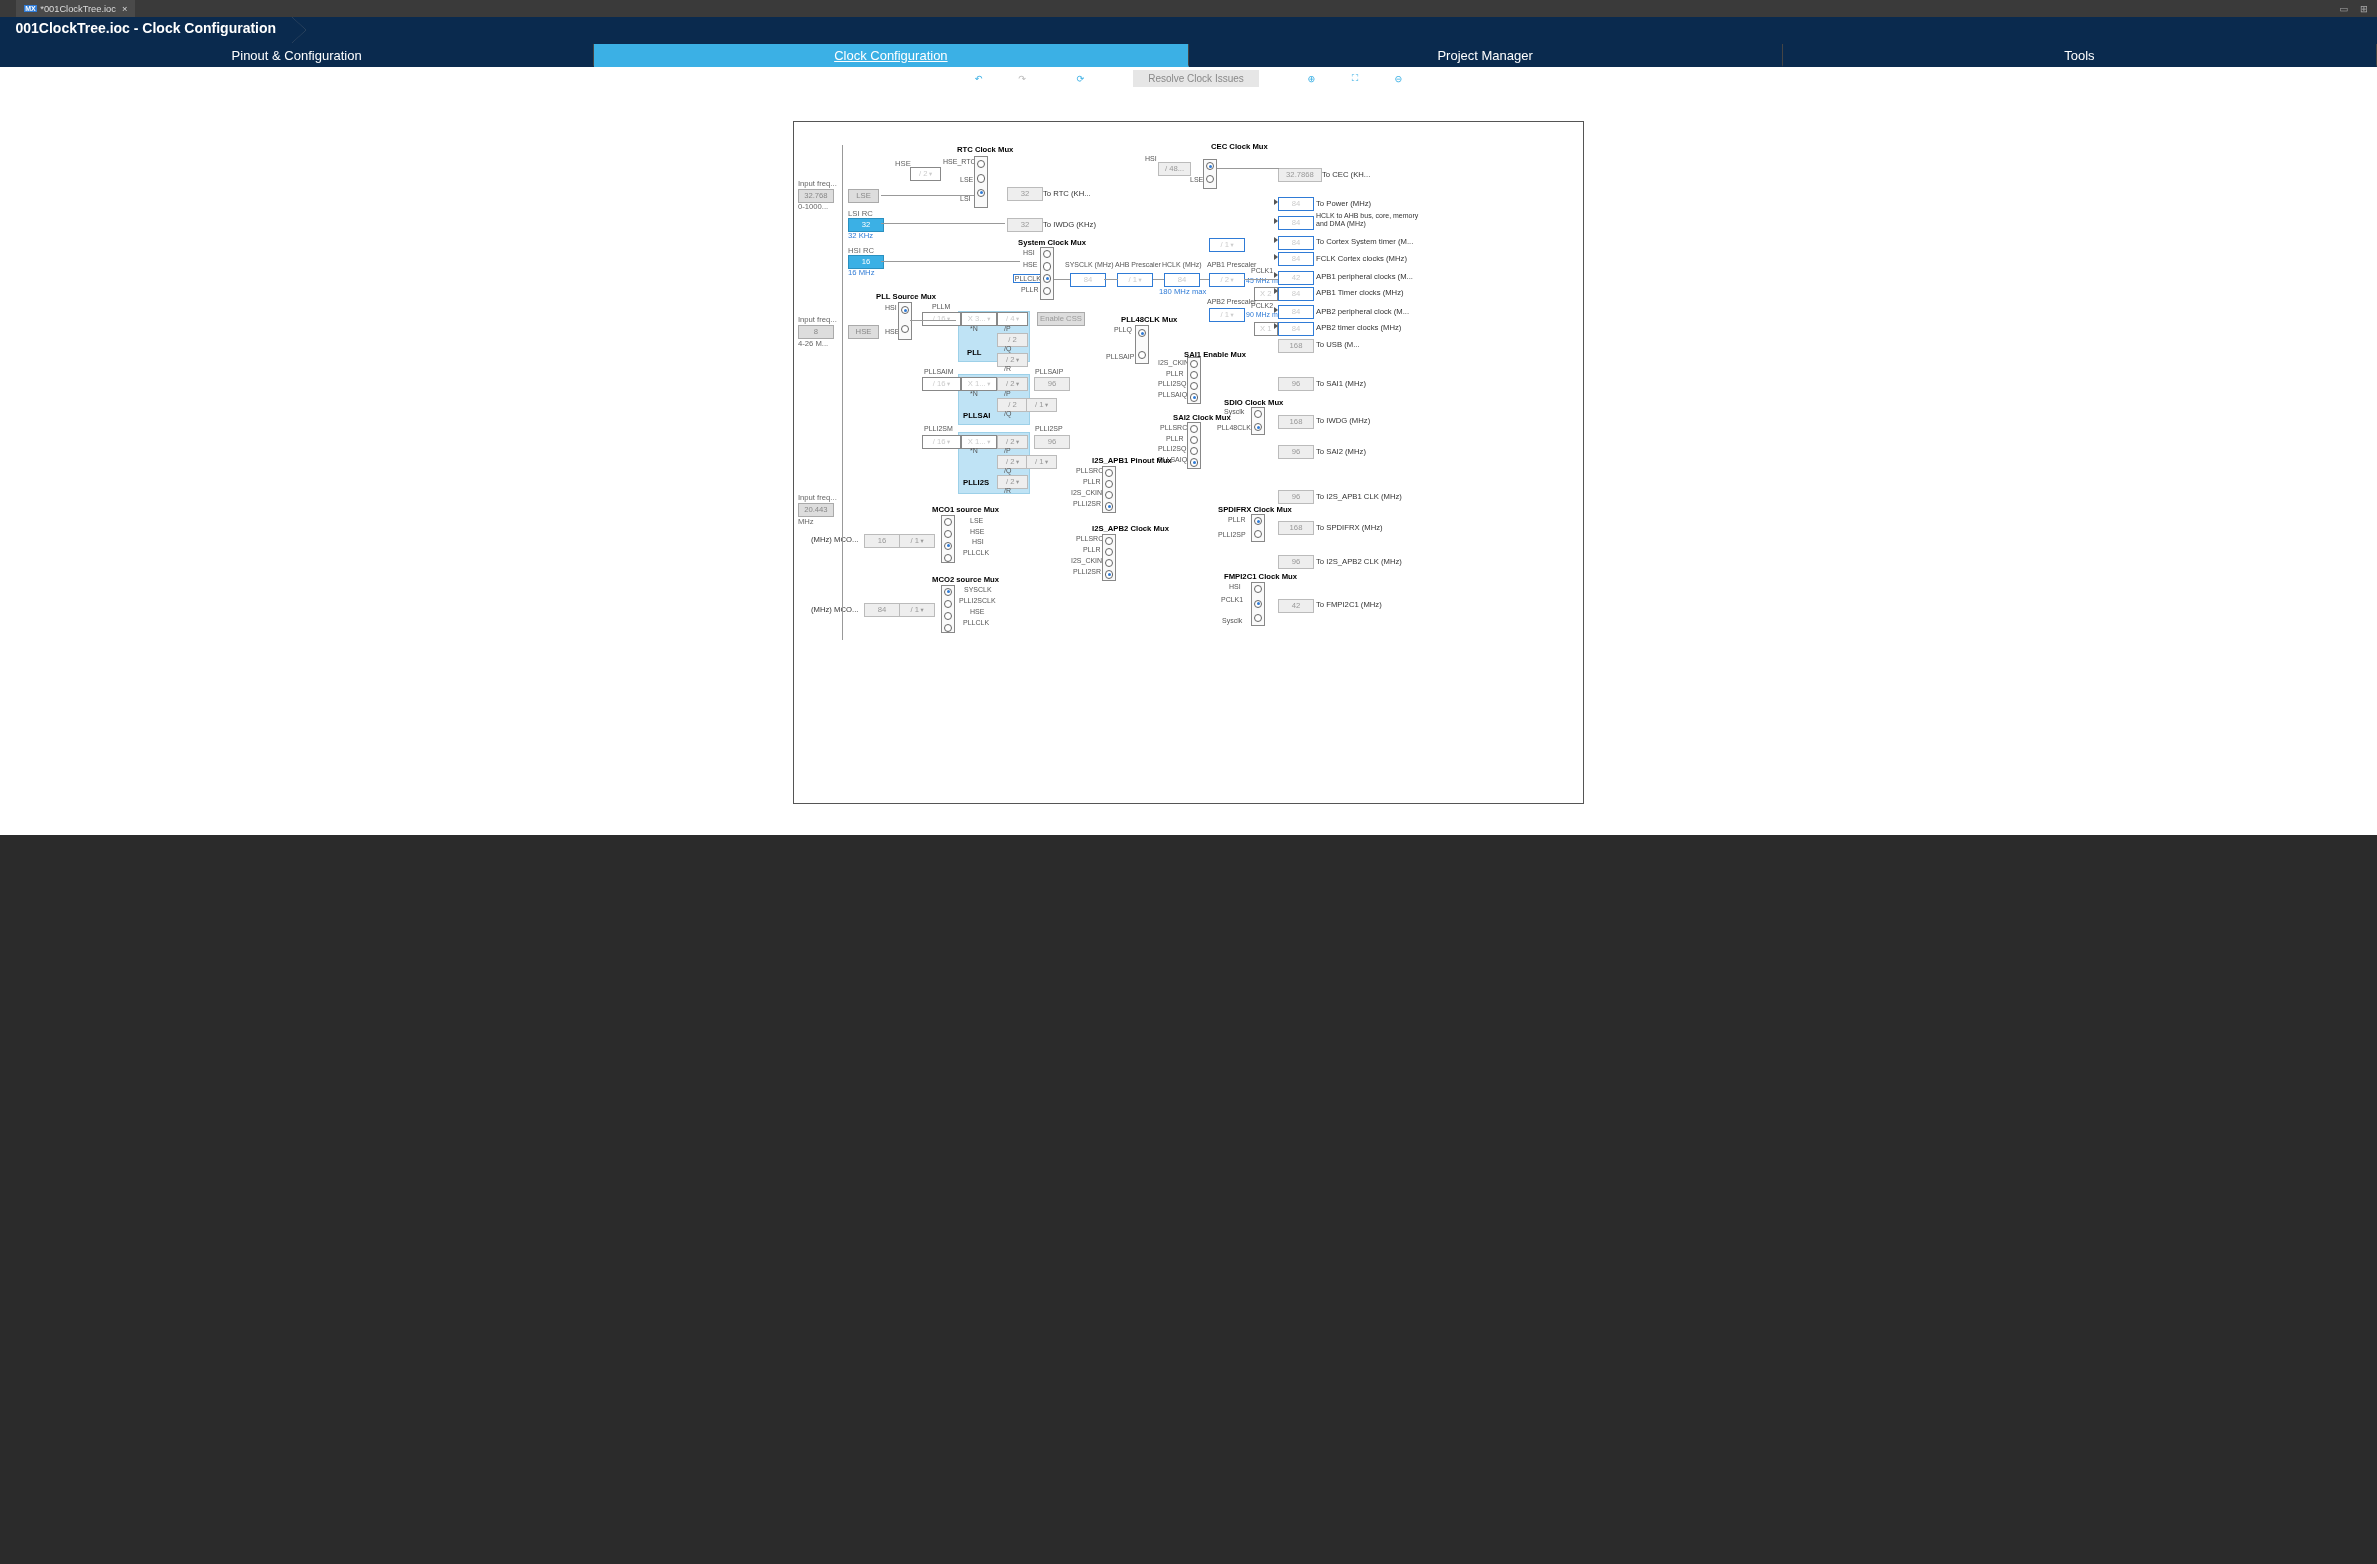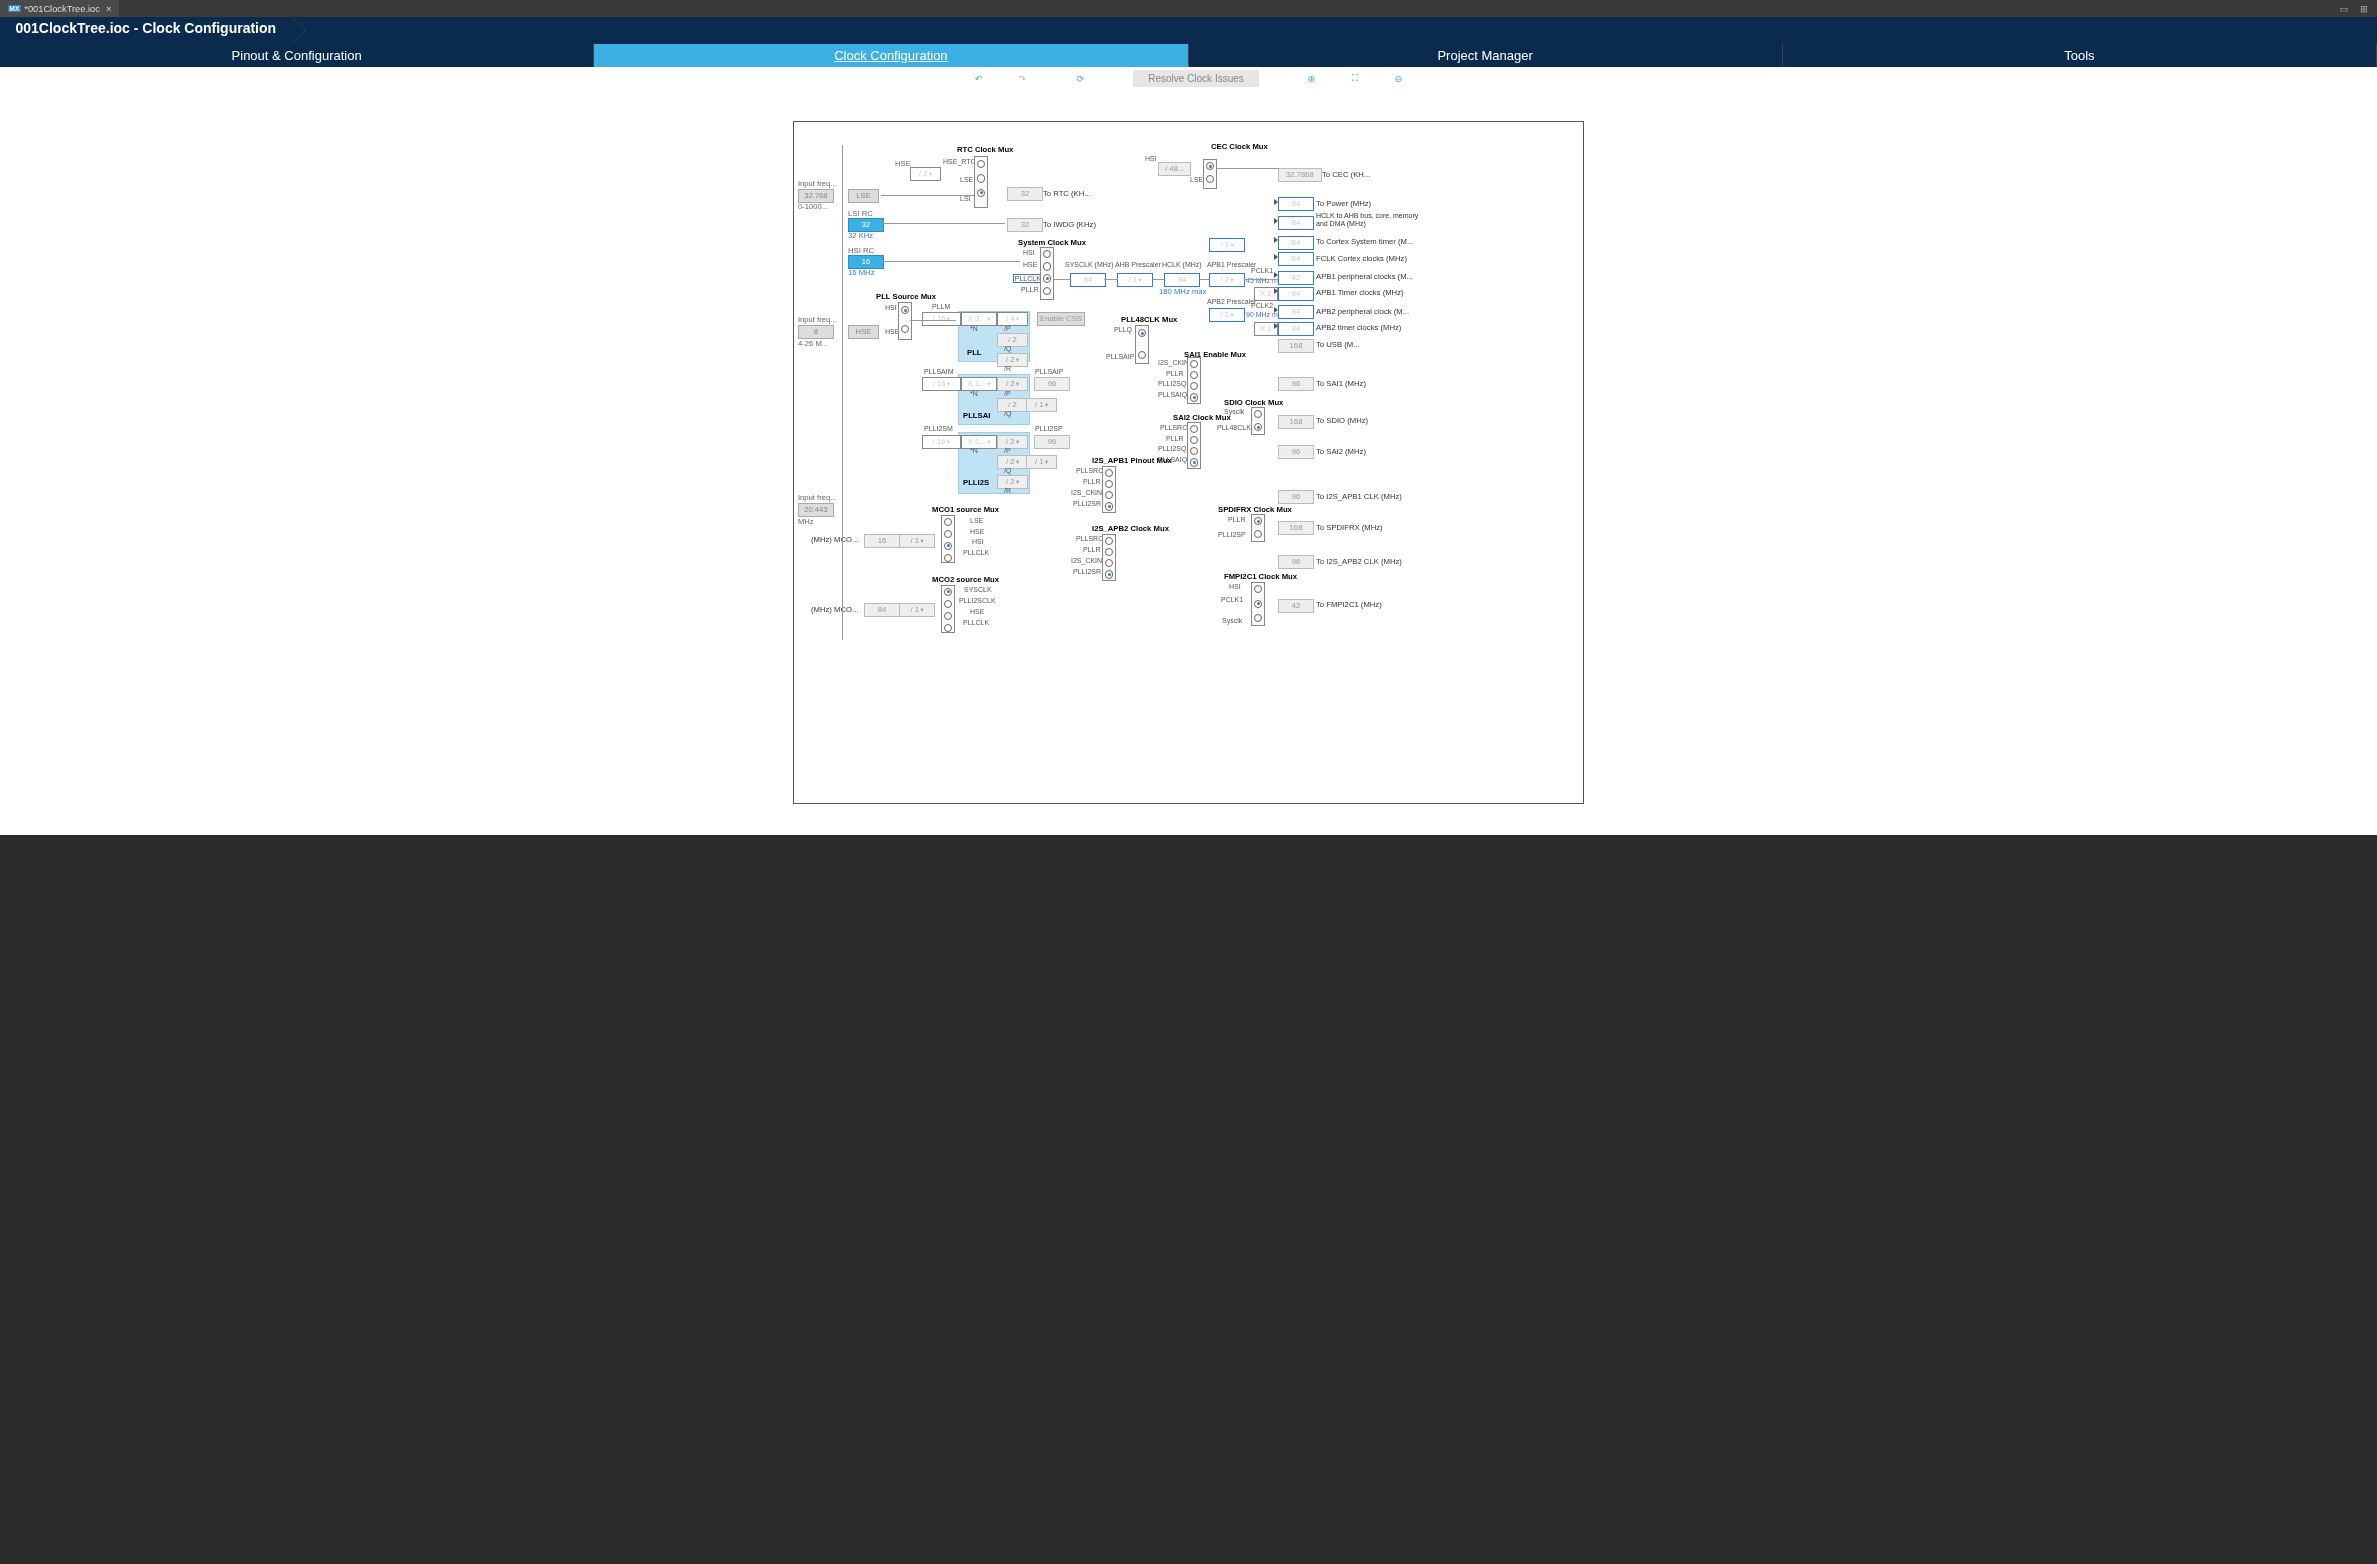--- a/index.html
+++ b/index.html
@@ -1,19 +1,19 @@
 <!DOCTYPE html>
 <html style="font-size:12.4px"><head>
 <meta charset="utf-8">
 <style>
   html,body { margin:0; padding:0; font-family:"Segoe UI",Arial,sans-serif; background:#2b2b2b; color:#ccc; }
   body { font-size:9.3px; }
   .win { background:#333; }
   .tabbar { height:17px; background:#3a3a3a; display:flex; align-items:center; }
-  .filetab { background:#4a4a4a; color:#ddd; padding:1.5px 7.7px; font-size:9.3px; display:flex; align-items:center; height:14px; }
+  .filetab { background:#4a4a4a; color:#ddd; padding:1.5px 7.7px; font-size:9.3px; display:flex; align-items:center; height:14px;margin-left:16px; }
   .mx { background:#2f7bd6; color:#fff; font-size:7px; padding:0 1.5px; margin-right:3.1px; font-weight:bold; }
   .closex { margin-left:6.2px; cursor:pointer; }
   .winctrls { margin-left:auto; margin-right:4.6px; color:#aaa; font-size:9.3px; letter-spacing:4.6px;}
   .breadcrumb-row { background:#0a2a4e; height:26px; display:flex; align-items:flex-start; }
   .breadcrumb { color:#fff; font-size:14px; font-weight:bold; padding:3.1px 15.5px; position:relative; }
   .breadcrumb:after{
     content:""; position:absolute; right:-14px; top:0; width:0; height:0;
     border-top:13px solid transparent; border-bottom:13px solid transparent; border-left:14px solid #0a2a4e;
     filter:drop-shadow(0.8px 0 0 #888);
   }
@@ -358,21 +358,21 @@
         <div class="lbl bold" style="left:430px;top:276px">SDIO Clock Mux</div>
         <div class="muxlabel" style="left:430px;top:286px">Sysclk</div>
         <div class="muxlabel" style="left:423px;top:302px">PLL48CLK</div>
         <div class="muxv" style="left:457px;top:285px;height:26px">
           <div style="display:flex;flex-direction:column;align-items:center;gap:4.6px;padding-top:2.3px">
             <span class="radio"></span>
               <span class="radio on"></span>
           </div>
         </div>
         <div class="box grayv" style="left:484px;top:293px">168</div>
-        <div class="rightlabel" style="left:522px;top:294px">To SDIO (MHz)</div>
+        <div class="rightlabel" style="left:522px;top:294px">To IWDG (MHz)</div>
 
         <div class="lbl bold" style="left:379px;top:291px">SAI2 Clock Mux</div>
         <div class="muxlabel" style="left:366px;top:302px">PLLSRC</div>
         <div class="muxlabel" style="left:372px;top:313px">PLLR</div>
         <div class="muxlabel" style="left:364px;top:323px">PLLI2SQ</div>
         <div class="muxlabel" style="left:364px;top:334px">PLLSAIQ</div>
         <div class="muxv" style="left:393px;top:300px;height:45px">
           <div style="display:flex;flex-direction:column;align-items:center;gap:3.1px;padding-top:1.5px">
             <span class="radio"></span>
               <span class="radio"></span>

